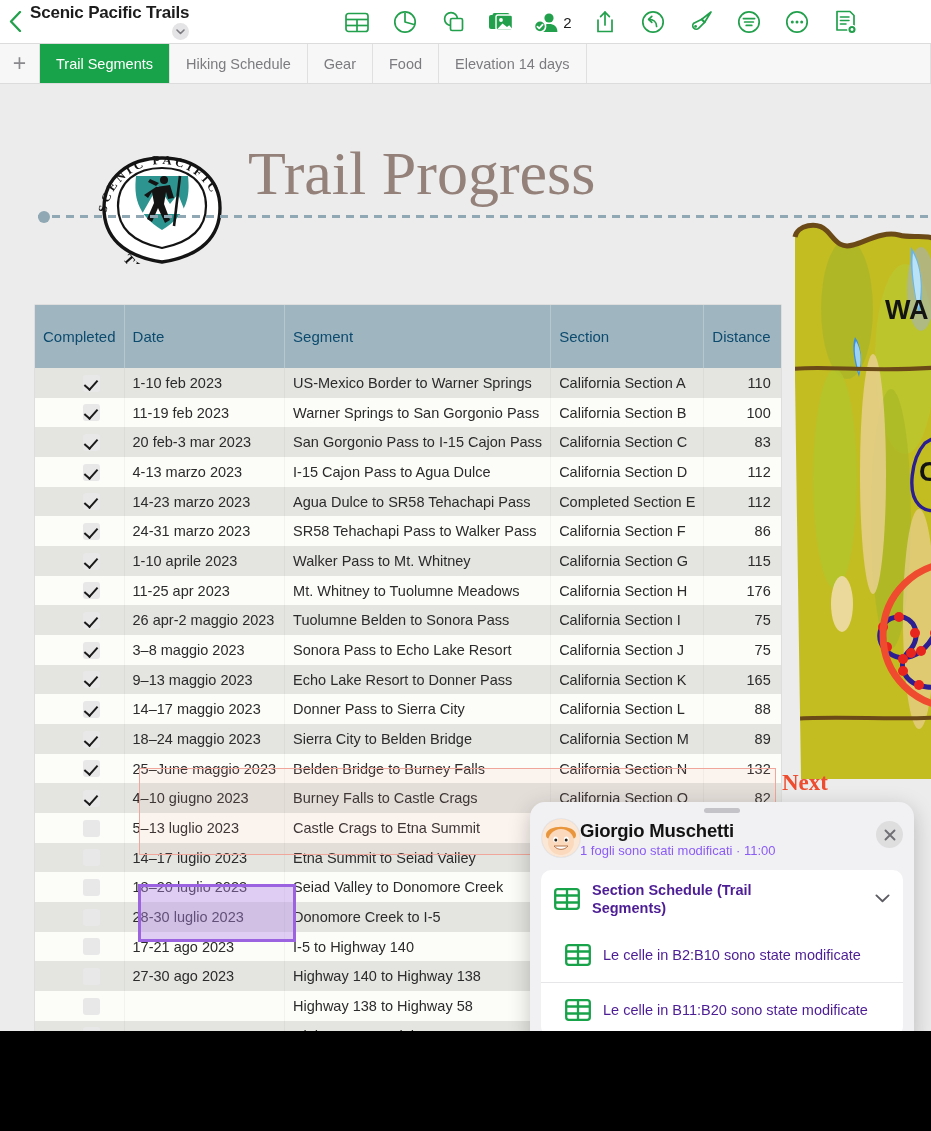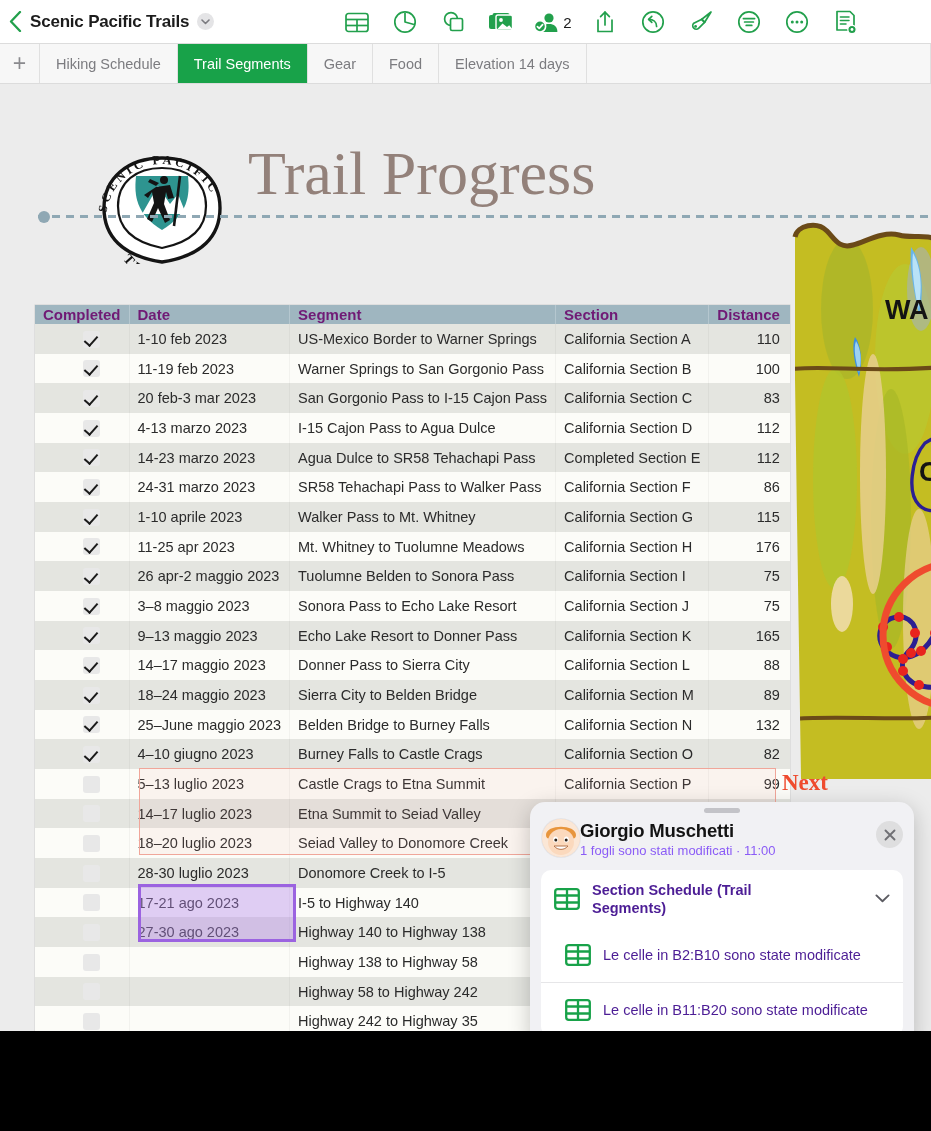--- a/index.html
+++ b/index.html
@@ -104,23 +104,23 @@
   }
 
   
   .table {
     position: absolute; left: 35px; top: 221px; width: 741px;
     border-collapse: collapse; background: #fff;
     font-size: 14.5px; color: #2b2b2b;
     box-shadow: 0 0 0 0.5px #cfcfcf;
   }
   .table th {
-    background: #9fb6c0; color: #701a75;
-    font-weight: 700; font-size: 15px;
-    padding: 1px 8px; text-align: left;
+    background: #9fb6c0; color: #0c4a6e;
+    font-weight: 400; font-size: 15px;
+    padding: 23px 8px; text-align: left;
     border-right: 1px solid #b5c7cf;
   }
   .table th:last-child { border-right: none; text-align: right; }
   .table td {
     padding: 6px 8px; height: 29px;
     border-right: 1px solid rgba(0,0,0,0.04);
     white-space: nowrap;
   }
   .table td:last-child { border-right: none; }
   .table tbody tr:nth-child(odd)  td { background: #e4e5e0; }
@@ -219,21 +219,21 @@
 <body>
 
 <div id="app">
 
   <div class="toolbar">
     <div class="back-chevron">
       <svg width="13" height="21" viewBox="0 0 13 21">
         <path d="M11 1 L2 10.5 L11 20" fill="none" stroke="#22a04c" stroke-width="2.3" stroke-linecap="round" stroke-linejoin="round"></path>
       </svg>
     </div>
-    <div style="display:flex;align-items:center;">
+    <div style="display:flex;align-items:flex-end;flex-direction:column;">
       <span class="doc-title">Scenic Pacific Trails</span>
       <span class="title-caret">
         <svg width="9" height="6" viewBox="0 0 9 6">
             <path d="M1 1 L4.5 4.5 L8 1" fill="none" stroke="#7b7b80" stroke-width="1.6" stroke-linecap="round" stroke-linejoin="round"></path>
           </svg>
       </span>
     </div>
 
     <div class="tb-icons">
 
@@ -330,22 +330,22 @@
           <line x1="6.4" y1="14" x2="12" y2="14" stroke="#22a04c" stroke-width="1.5" stroke-linecap="round"></line>
           <circle cx="18" cy="19.5" r="4.2" fill="#22a04c" stroke="#fff" stroke-width="1.3"></circle>
           <circle cx="18" cy="19.5" r="1.4" fill="#fff"></circle>
         </svg>
       </div>
     </div>
   </div>
 
   <div class="tabbar">
     <div class="tab-add">+</div>
+    <div class="tab active">Trail Segments</div>
     <div class="tab">Hiking Schedule</div>
-    <div class="tab active">Trail Segments</div>
     <div class="tab">Gear</div>
     <div class="tab">Food</div>
     <div class="tab">Elevation 14 days</div>
     <div class="tab-filler"></div>
   </div>
 
   <div class="canvas">
 
     <svg class="map-art" viewBox="0 0 220 560">
       <defs>

